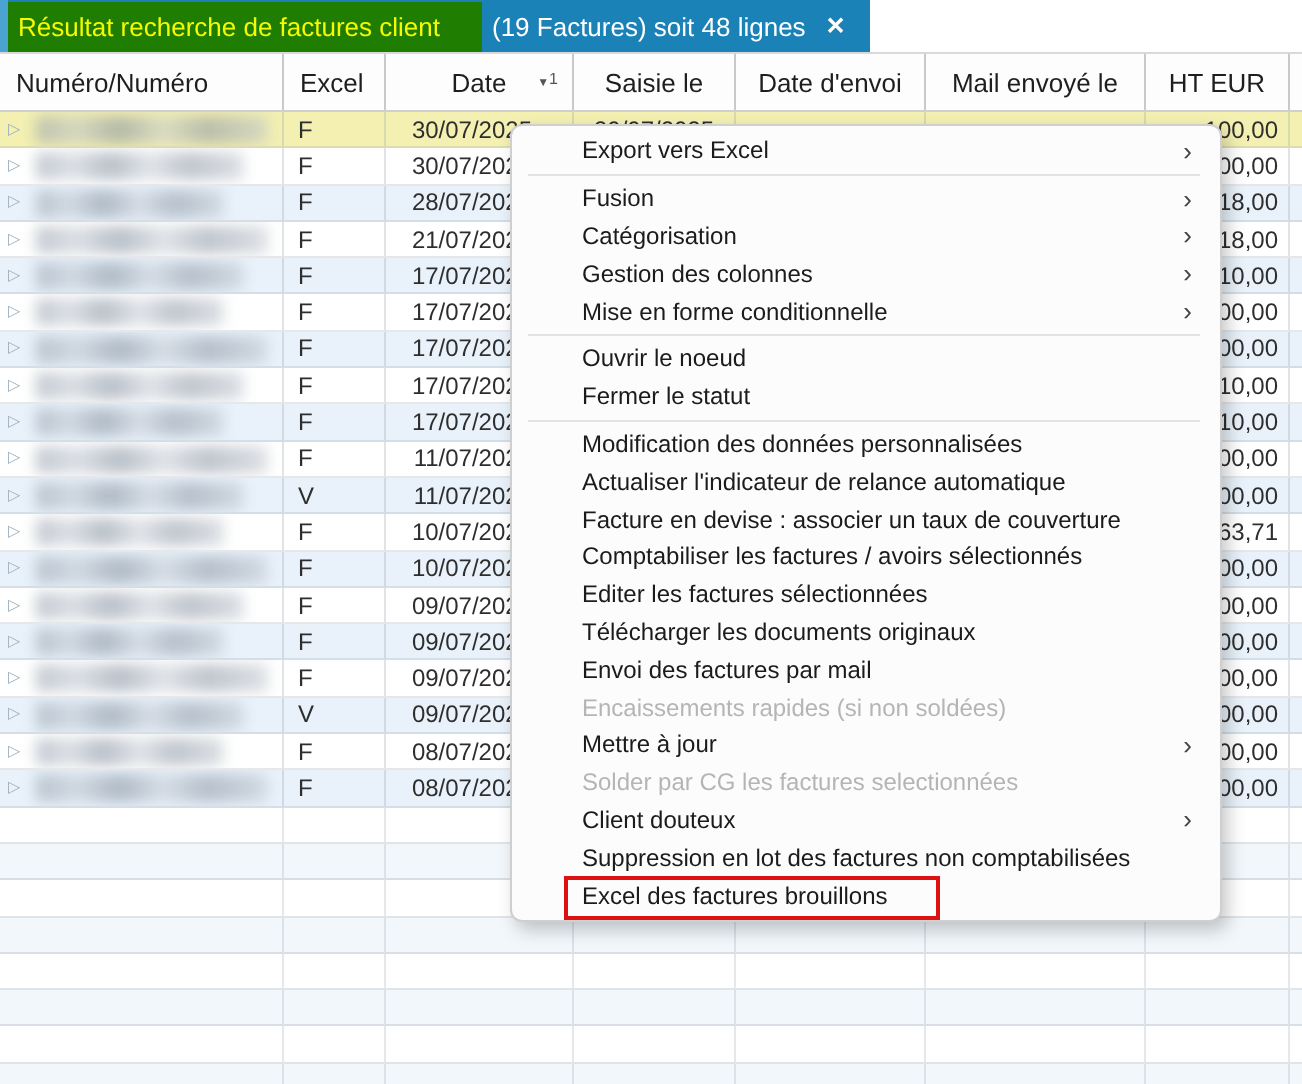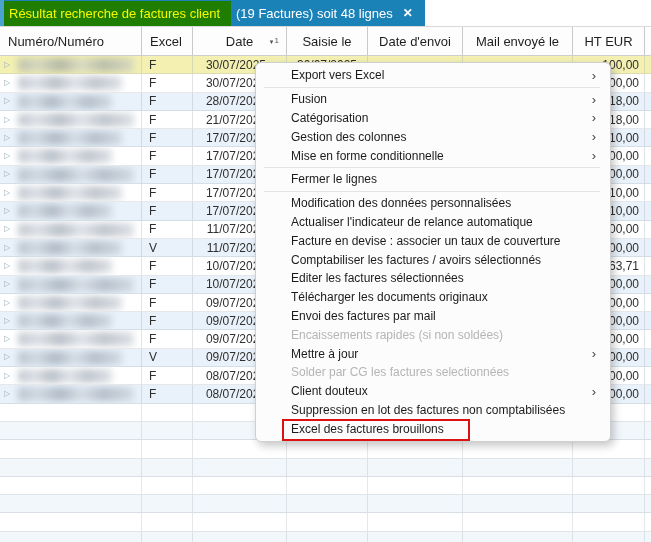--- a/index.html
+++ b/index.html
@@ -7,21 +7,21 @@
     font-family:"Liberation Sans", sans-serif; }
   .app { position:relative; width:651px; height:542px; background:#fff; }
 
   
   .tabbar { height:27px; display:flex; align-items:stretch; background:#fff;
     border-bottom:1px solid #d9d9d9; }
   .tab { display:flex; align-items:center; background:var(--tab-blue,#1b82b8);
     color:#fff; font-size:13px; white-space:nowrap; cursor:default; }
   .tab-strip { width:4px; align-self:stretch; background:var(--tab-strip,#4aa3d1); }
   .tab-hl { background:var(--tab-green,#1f7d02); color:var(--tab-yellow,#f5fb00);
-    padding:5px 11px 5px 5px; }
+    padding:5px 21px 5px 5px; }
   .tab-suffix { margin-left:5px; }
   .tab-close { font-weight:bold; font-size:12px; margin:0 12px 0 10px; cursor:pointer; }
 
   
   .thead { display:flex; height:29px; background:#fdfdfd; border-bottom:1px solid #cfcfcf;
     font-size:13px; color:#1e1e1e; }
   .hcell { position:relative; display:flex; align-items:center; justify-content:center;
     border-right:1px solid #c9c9c9; height:100%; overflow:hidden; }
   .hcell:last-child { border-right:none; }
   .hcell.al { justify-content:flex-start; padding-left:8px; }
@@ -573,21 +573,24 @@
       <div class="menu-item">
         <span>Gestion des colonnes</span>
         <span class="arrow">›</span>
       </div>
       <div class="menu-item">
         <span>Mise en forme conditionnelle</span>
         <span class="arrow">›</span>
       </div>
       <div class="menu-sep"></div>
       <div class="menu-item">
-        <span>Fermer le lignes</span>
+        <span>Ouvrir le noeud</span>
+      </div>
+      <div class="menu-item">
+        <span>Fermer le statut</span>
       </div>
       <div class="menu-sep"></div>
       <div class="menu-item">
         <span>Modification des données personnalisées</span>
       </div>
       <div class="menu-item">
         <span>Actualiser l'indicateur de relance automatique</span>
       </div>
       <div class="menu-item">
         <span>Facture en devise : associer un taux de couverture</span>

